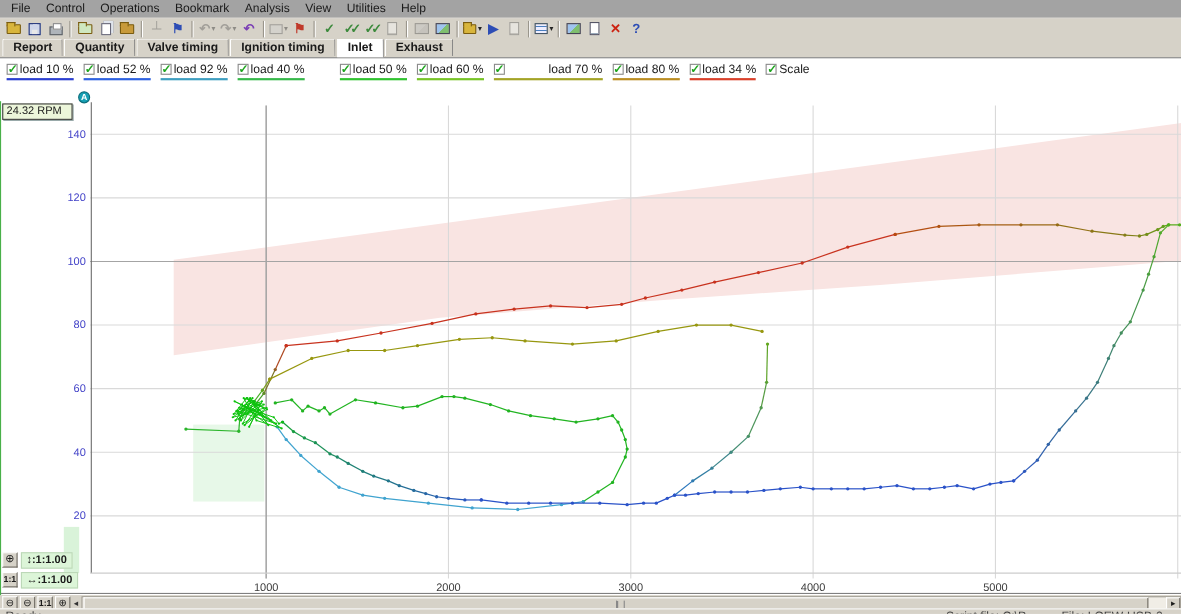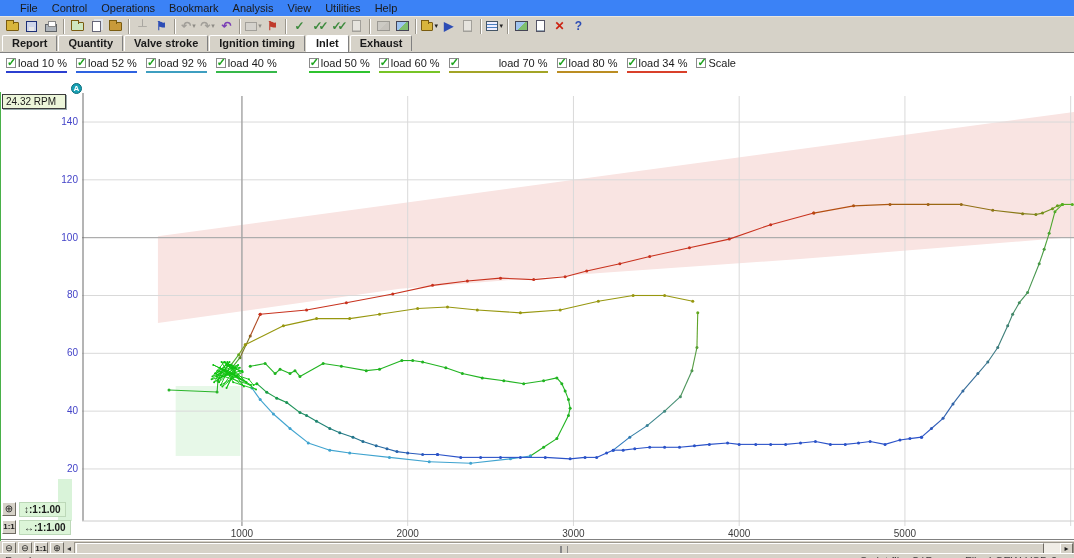--- a/index.html
+++ b/index.html
@@ -1,20 +1,20 @@
 <!DOCTYPE html>
 <html><head>
 <meta charset="utf-8">
 <style>
   * { margin:0; padding:0; box-sizing:border-box; }
   html,body { width:1074px; height:558px; overflow:hidden; }
   body { font-family:"Liberation Sans", sans-serif; background:#d6d2c8; position:relative; font-size:11px; color:#1a1a1a; }
 
   
-  .menubar { position:absolute; left:0; top:0; width:1074px; height:17px; background:#3b82f6; border-bottom:1px solid #e9e6df; display:flex; align-items:center; padding-left:13px; }
+  .menubar { position:absolute; left:0; top:0; width:1074px; height:17px; background:#a3a3a3; border-bottom:1px solid #e9e6df; display:flex; align-items:center; padding-left:3px; }
   .menubar span { padding:1px 7px; cursor:default; }
 
   
   .toolbar { position:absolute; left:0; top:17px; width:1074px; height:18px; display:flex; align-items:center; padding-left:3px; background:#d6d2c8; }
   .tb-btn { width:19px; height:17px; display:flex; align-items:center; justify-content:center; position:relative; border:1px solid transparent; }
   .tb-btn.disabled { opacity:.40; filter:grayscale(1); }
   .tb-sep { width:2px; height:15px; border-left:1px solid #9a968c; border-right:1px solid #ffffff; margin:0 3px; }
   .tb-caret { font-size:7px; color:#222; margin-left:1px; }
   .g { font-size:12px; line-height:12px; font-weight:bold; }
   .ic-folder { width:13px; height:9px; border:1px solid #7a5c10; border-radius:1px; position:relative; }
@@ -180,21 +180,21 @@
     <span class="tb-btn">
       <span class="g" style="color: rgb(204, 34, 17);">✕</span>
     </span>
     <span class="tb-btn">
       <span class="g" style="color: rgb(45, 77, 181);">?</span>
     </span>
   </div>
 <div class="tabbar">
     <span class="tab">Report</span>
     <span class="tab">Quantity</span>
-    <span class="tab">Valve stroke</span>
+    <span class="tab">Valve timing</span>
     <span class="tab">Ignition timing</span>
     <span class="tab active">Inlet</span>
     <span class="tab">Exhaust</span>
   </div>
 
 <div class="white">
   <div class="filters">
       <span class="fitem" style="border-bottom-color: rgb(43, 63, 208);">
         <span class="cb"></span>
         <span>load 10 %</span>

